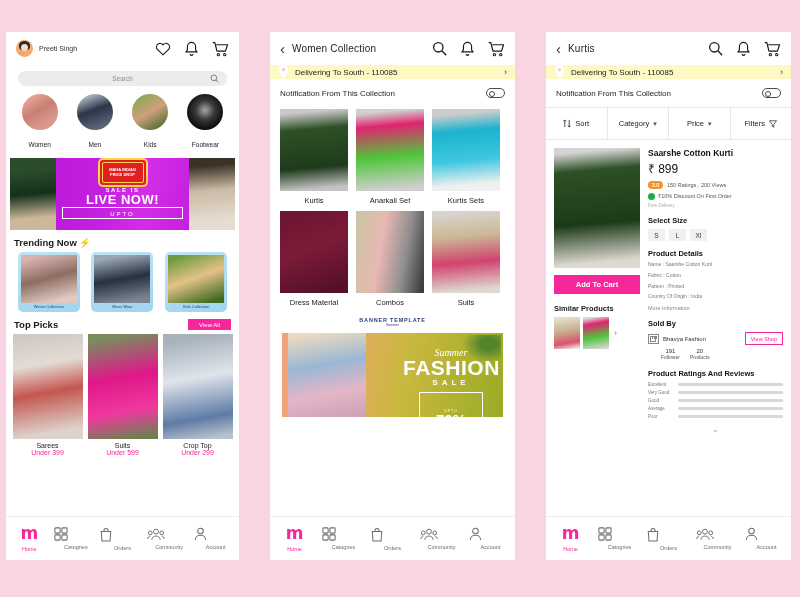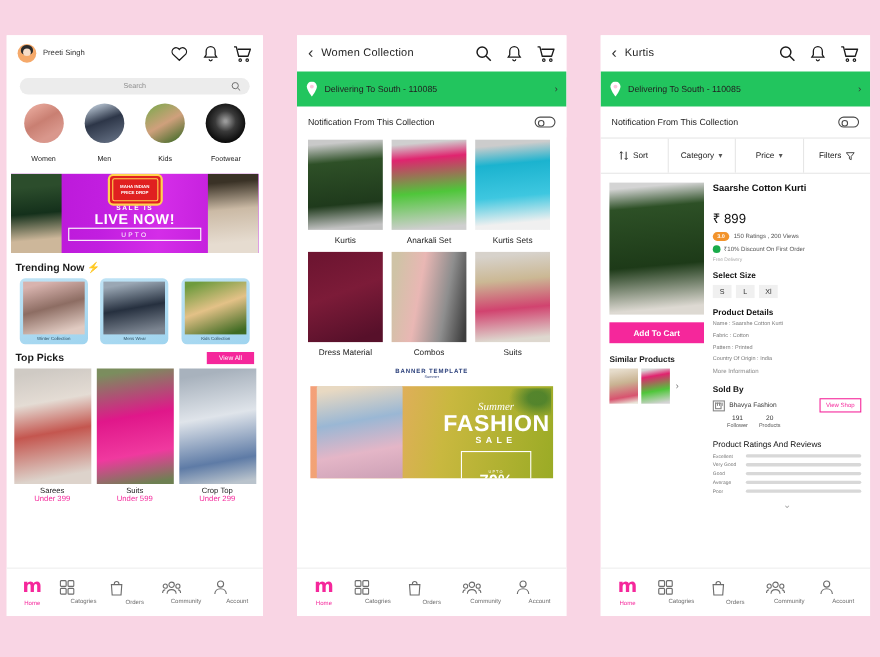--- a/index.html
+++ b/index.html
@@ -83,21 +83,21 @@
   .pprice{font-size:7px;color:#f5279b;}
 
   
   .bnav{margin-top:auto;height:44px;border-top:1px solid #eee;display:flex;align-items:center;justify-content:space-around;background:#fff;flex:0 0 auto;}
   .bitem{text-align:center;width:44px;}
   .bitem .lbl{font-size:5.5px;color:#6d6d6d;display:block;margin-top:3px;}
   .bitem.active .lbl{color:#f5279b;}
   .mlogo{font-size:17px;font-weight:bold;color:#f5279b;line-height:13px;font-family:"DejaVu Sans",sans-serif;}
 
   
-  .deliver{background:#22c55e;height:32px;display:flex;align-items:center;padding:0 8px;gap:6px;}
+  .deliver{background:#fef9c3;height:14px;display:flex;align-items:center;padding:0 8px;gap:6px;}
   .deliver .txt{font-size:8px;color:#222;flex:1;}
   .deliver .chev{font-size:9px;color:#333;}
 
   
   .notifrow{display:flex;align-items:center;padding:9px 10px;background:#fff;}
   .notifrow .t{font-size:8px;color:#1d1d1d;flex:1;}
   .toggle{width:19px;height:10px;border:1px solid #4a4a4a;border-radius:6px;position:relative;}
   .toggle i{position:absolute;left:1.5px;top:1.5px;width:6px;height:6px;border-radius:50%;border:1px solid #4a4a4a;}
 
   
@@ -141,21 +141,21 @@
   .addcart{width:86px;background:#f5279b;color:#fff;border:none;font-size:7.5px;padding:5px 0;margin-top:7px;font-weight:bold;}
   .simtitle{font-size:7.5px;font-weight:bold;color:#1a1a1a;margin-top:10px;}
   .simrow{display:flex;align-items:center;gap:3px;margin-top:4px;}
   .simrow .si{width:26px;height:32px;background-size:cover;}
   .si1{background:linear-gradient(170deg,#e6dccb 8%,#c9b392 42%,#d8536f 78%,#e9e2d6 96%);}
   .si2{background:linear-gradient(170deg,#d8d8d8 6%,#e0246f 24%,#4fc63a 62%,#d4d4d4 95%);}
   .simrow .sarrow{font-size:9px;color:#777;margin-left:2px;}
 
   .pdright{flex:1;}
   .pdname{font-size:8.5px;font-weight:bold;color:#111;}
-  .pdprice{font-size:12px;color:#111;margin-top:14px;}
+  .pdprice{font-size:12px;color:#111;margin-top:2px;}
   .rline{display:flex;align-items:center;gap:4px;margin-top:4px;}
   .rbadge{background:#f2932b;color:#fff;font-size:5px;padding:1px 4px;border-radius:7px;font-weight:bold;}
   .rtext{font-size:5.5px;color:#555;}
   .dline{display:flex;align-items:center;gap:3px;margin-top:3px;}
   .dico{width:7px;height:7px;border-radius:50%;background:#1aab4a;}
   .dtext{font-size:5.5px;color:#555;}
   .freedel{font-size:4.5px;color:#aaa;margin-top:3px;}
   .blk{font-size:7.5px;font-weight:bold;color:#111;margin-top:8px;}
   .sizes{display:flex;gap:4px;margin-top:4px;}
   .sz{width:17px;height:12px;background:#f0f0f0;font-size:6.5px;display:flex;align-items:center;justify-content:center;color:#333;}
@@ -165,21 +165,21 @@
   .shopico{width:11px;height:10px;border:1px solid #888;background:#fff;position:relative;}
   .shopico:before{content:"";position:absolute;left:1px;top:1px;right:1px;height:3px;background:repeating-linear-gradient(90deg,#888 0 1px,#fff 1px 2px);}
   .shopico:after{content:"";position:absolute;left:1px;bottom:1px;width:4px;height:4px;border:1px solid #888;}
   .shopname{font-size:6px;color:#333;flex:1;}
   .viewshop{border:1px solid #f5279b;color:#f5279b;background:#fff;font-size:5.5px;padding:2.5px 5px;}
   .statrow{display:flex;gap:10px;margin-top:3px;padding-left:13px;}
   .stat{text-align:center;}
   .stat .n{font-size:6px;color:#333;display:block;}
   .stat .l{font-size:5px;color:#555;display:block;}
 
-  .ratetitle{font-size:7.5px;font-weight:normal;color:#111;margin:9px 0 4px;}
+  .ratetitle{font-size:7.5px;font-weight:bold;color:#111;margin:9px 0 4px;}
   .rrow{display:flex;align-items:center;gap:4px;margin-bottom:3px;}
   .rlbl{font-size:4.5px;color:#777;width:26px;}
   .rtrack{flex:1;height:3px;background:#d8d8d8;border-radius:2px;overflow:hidden;}
   .rfill{height:100%;}
   .downchev{text-align:center;font-size:9px;color:#aaa;margin-top:5px;}
 </style>
 </head>
 <body>
 
 <div class="stage">

